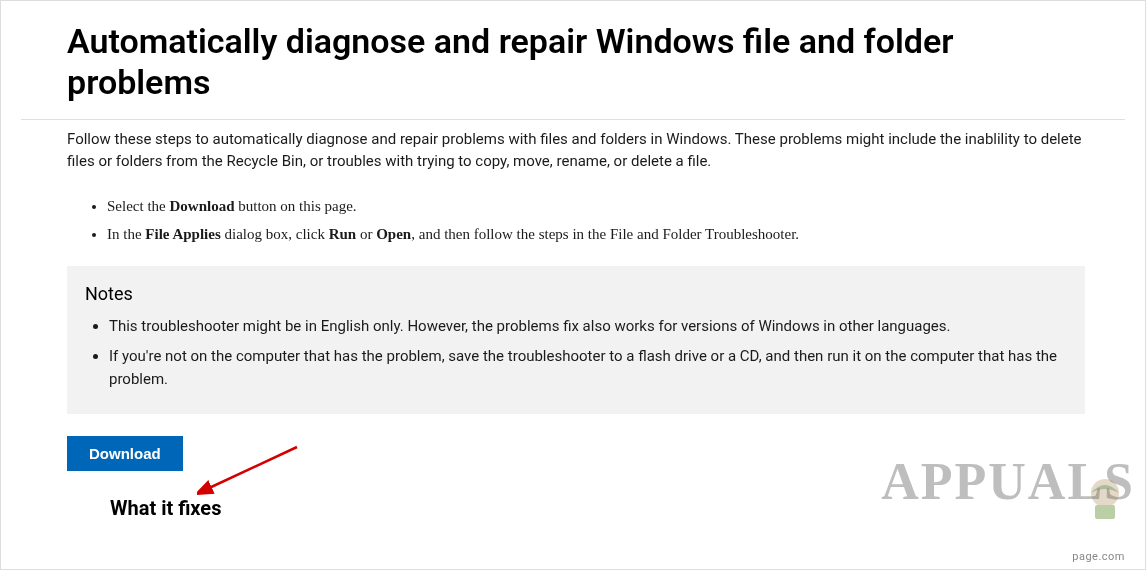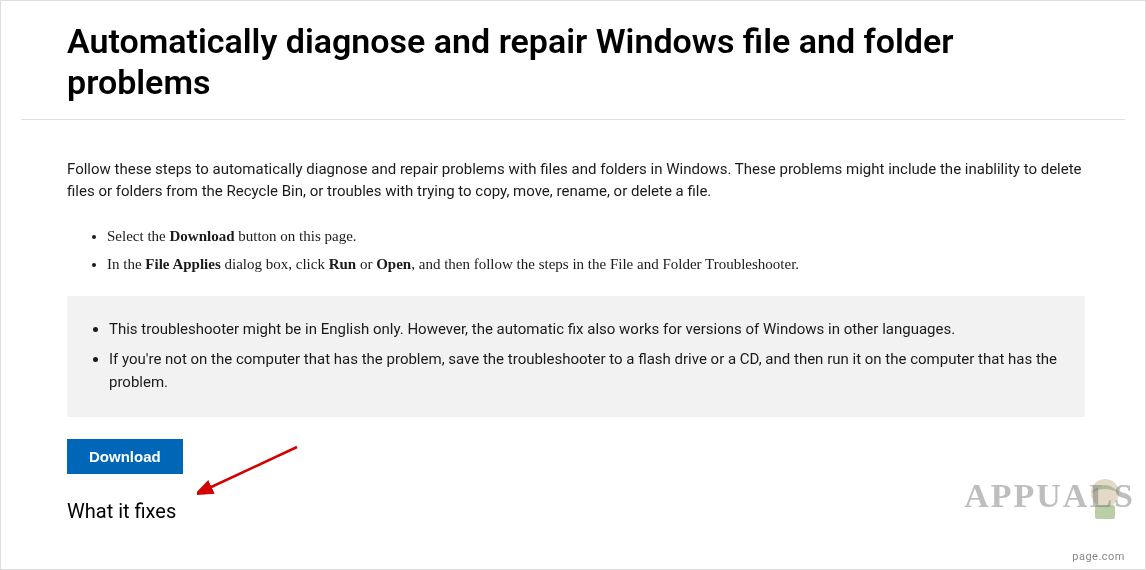--- a/index.html
+++ b/index.html
@@ -11,21 +11,21 @@
     height: 570px;
     position: relative;
     padding: 8px 20px 0 20px;
     font-size: 15px;
     line-height: 1.5;
     border: 1px solid #ddd;
   }
   .header-block {
     padding: 12px 40px 10px 46px;
     border-bottom: 1px solid #e0e0e0;
-    margin-bottom: 38px;
+    margin-bottom: 8px;
   }
   h1 {
     font-size: 34px;
     font-weight: 600;
     line-height: 1.2;
     color: #000;
     margin-bottom: 6px;
   }
   .applies-to {
     font-size: 13px;
@@ -71,42 +71,43 @@
     color: #fff;
     font-size: 15px;
     font-weight: 600;
     border: none;
     padding: 9px 22px;
     cursor: pointer;
     margin-bottom: 22px;
   }
   h2 {
     font-size: 20px;
-    font-weight: 400;
+    font-weight: 700;
     color: #000;
+    margin-left: 43px;
   }
   .arrow {
     position: absolute;
     left: 196px;
     top: 441px;
     pointer-events: none;
   }
   .watermark-logo {
     position: absolute;
     right: 10px;
     bottom: 38px;
     opacity: 0.5;
     pointer-events: none;
   }
   .watermark-text-1 {
     position: absolute;
     right: 10px;
     bottom: 48px;
     font-family: Georgia, serif;
-    font-size: 34px;
+    font-size: 52px;
     font-weight: 700;
     letter-spacing: 2px;
     color: #666;
     opacity: 0.42;
     pointer-events: none;
   }
   .watermark-text-2 {
     position: absolute;
     right: 20px;
     bottom: 4px;
@@ -130,22 +131,23 @@
   <ul class="steps">
     <li>
       <span>Select the </span><span class="b">Download</span><span> button on this page.</span>
     </li>
     <li>
       <span>In the </span><span class="b">File Applies</span><span> dialog box, click </span><span class="b">Run</span><span> or </span><span class="b">Open</span><span>, and then follow the steps in the File and Folder Troubleshooter.</span>
     </li>
   </ul>
 
   <div class="notes-box">
+    <div class="notes-heading">Notes</div>
     <ul class="notes">
-      <li>This troubleshooter might be in English only. However, the automatic fix also works for versions of Windows in other languages.</li>
+      <li>This troubleshooter might be in English only. However, the problems fix also works for versions of Windows in other languages.</li>
       <li>If you're not on the computer that has the problem, save the troubleshooter to a flash drive or a CD, and then run it on the computer that has the problem.</li>
     </ul>
   </div>
 
   <button class="download-btn">Download</button>
 
   <h2>What it fixes</h2>
 </div>
 
 <svg class="arrow" width="110" height="60">

